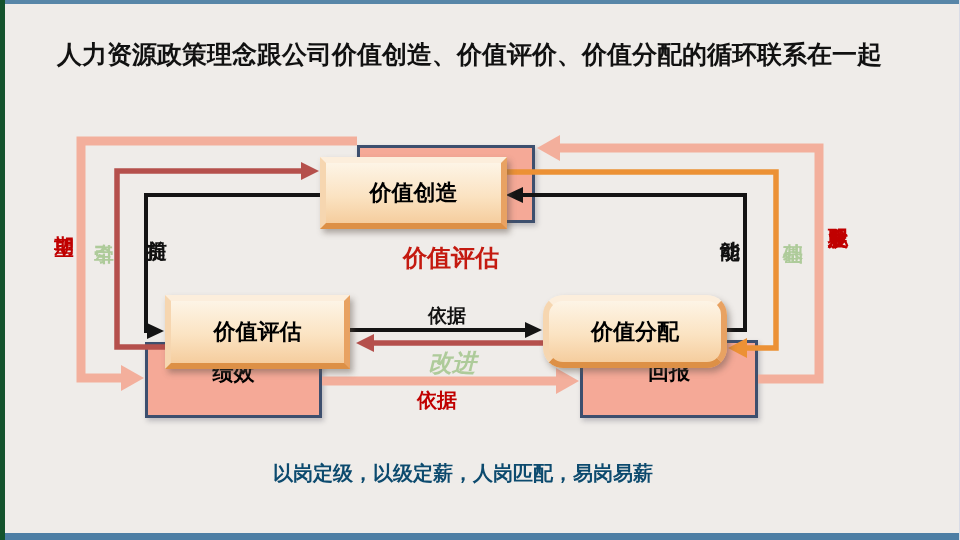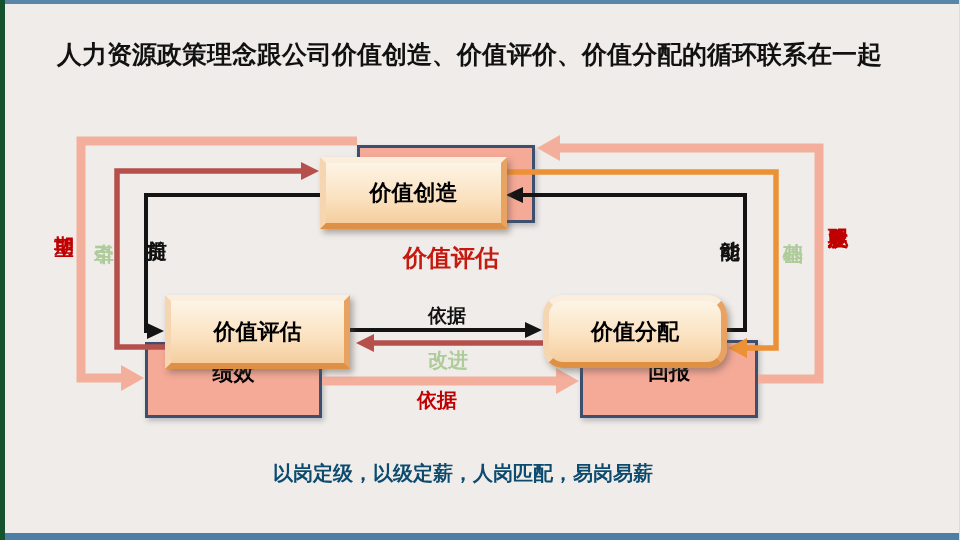--- a/index.html
+++ b/index.html
@@ -125,17 +125,17 @@
 
   <div class="vlabel red" style="left:47px;top:220px;">期望</div>
   <div class="vlabel green" style="left:87px;top:228px;">牵引</div>
   <div class="vlabel black" style="left:140px;top:225px;">前提</div>
   <div class="vlabel black" style="left:713px;top:225px;">动能</div>
   <div class="vlabel green" style="left:776px;top:228px;">基础</div>
   <div class="vlabel red" style="left:821px;top:213px;">职业发展</div>
 
   <div class="hlabel center-label" style="left:398px;top:242px;">价值评估</div>
   <div class="hlabel black mid-label" style="left:423px;top:303px;">依据</div>
-  <div class="hlabel green" style="left:423px;top:347px;font-size:20px;">改进</div>
+  <div class="hlabel green" style="left:423px;top:347px;font-size:24px;font-style:italic;">改进</div>
   <div class="hlabel red" style="left:412px;top:387px;font-size:20px;">依据</div>
 
   <div class="caption">以岗定级，以级定薪，人岗匹配，易岗易薪</div>
 </div>
 
 </body></html>

